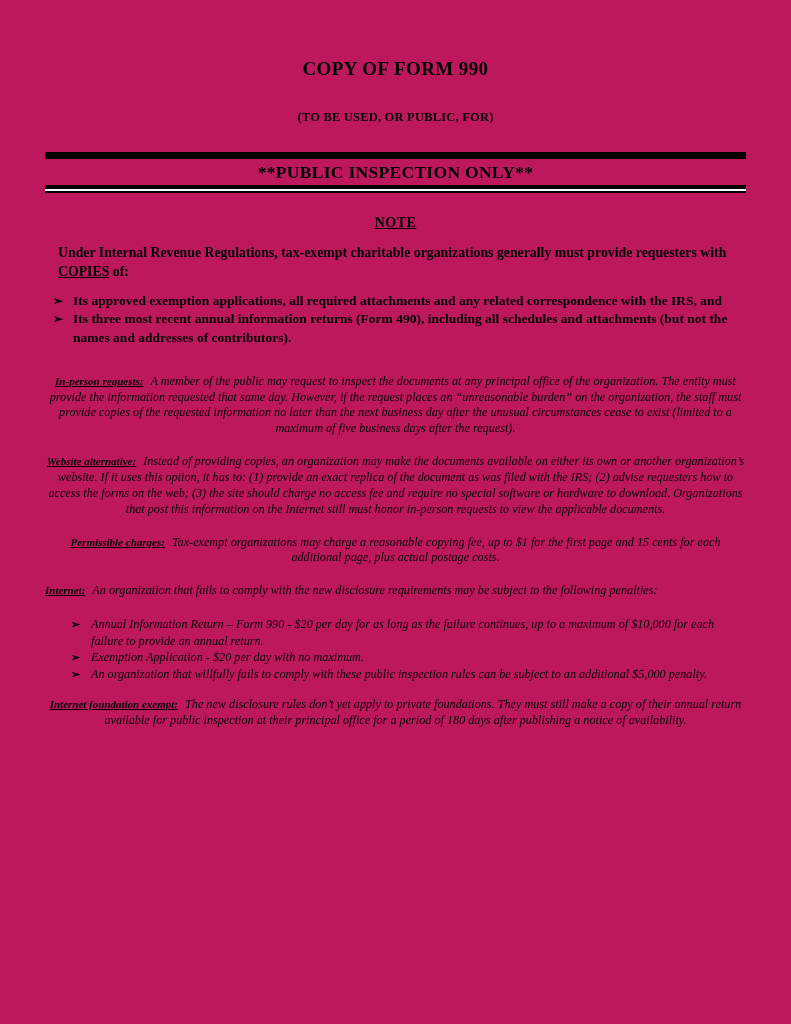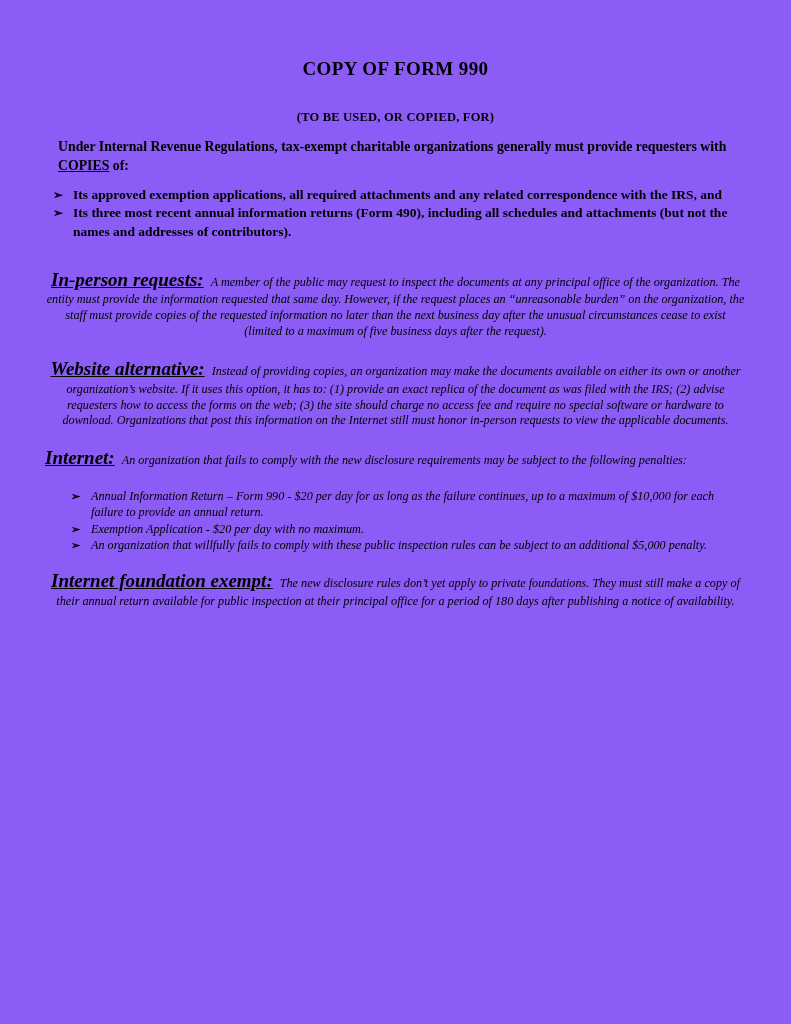--- a/index.html
+++ b/index.html
@@ -1,17 +1,17 @@
 <!DOCTYPE html>
 <html><head>
 <meta charset="utf-8">
 <style>
   html, body { margin:0; padding:0; background:#e8e8e8; }
   .page {
-    width:791px; height:1024px; background:#8b5cf6; color:#000;
+    width:791px; height:1024px; background:#be185d; color:#000;
     font-family:"Liberation Serif", "DejaVu Serif", serif;
     box-sizing:border-box; padding:58px 45px 0 45px;
     position:relative; margin:0 auto; overflow:hidden;
   }
   .u { text-decoration:underline; }
   .title {
     margin:0; text-align:center; font-size:19px; font-weight:bold;
     letter-spacing:0.4px;
   }
   .subtitle {
@@ -33,38 +33,48 @@
   .bullet-item { display:flex; font-weight:bold; font-size:13.5px; line-height:1.35; }
   .bullet-item .marker { flex:0 0 20px; padding-left:8px; font-size:12px; line-height:1.5; }
   .bullet-item .b-text { flex:1; }
   .sections { margin-top:27px; }
   .section {
     font-style:italic; font-size:12.2px; line-height:1.3;
     text-align:center; margin:0 0 17px 0;
   }
   .section.align-left { text-align:left; }
   .sec-heading {
-    font-weight:bold; font-size:19px; text-decoration:underline;
+    font-weight:bold; font-size:11px; text-decoration:underline;
     margin-right:7px;
   }
   .pen-list { margin:0 0 15px 26px; }
   .pen-item { display:flex; font-style:italic; font-size:12.2px; line-height:1.35; }
   .pen-item .marker { flex:0 0 20px; font-style:normal; font-weight:bold; font-size:11px; line-height:1.5; }
   .pen-item .b-text { flex:1; }
 </style>
 </head>
 <body>
 
 <div class="page">
 
   <h1 class="title">COPY OF FORM 990</h1>
 
-  <div class="subtitle">(TO BE USED, OR COPIED, FOR)</div>
+  <div class="subtitle">(TO BE USED, OR PUBLIC, FOR)</div>
 
+  <div class="banner">
+    <div class="bar-top"></div>
+    <div class="banner-text">**PUBLIC INSPECTION ONLY**</div>
+    <div class="rule-a"></div>
+    <div class="rule-gap"></div>
+    <div class="rule-b"></div>
+  </div>
 
+  <div class="note">
+    <span class="u">NOTE</span>
+  </div>
 
   <p class="intro"><span>Under Internal Revenue Regulations, tax-exempt charitable organizations generally must provide requesters with </span><span class="u">COPIES</span><span> of:</span></p>
 
   <div class="bullet-list">
     <div class="bullet-item">
       <span class="marker">➢</span>
       <span class="b-text">Its approved exemption applications, all required attachments and any related correspondence with the IRS, and</span>
     </div>
     <div class="bullet-item">
       <span class="marker">➢</span>
@@ -72,20 +82,21 @@
     </div>
   </div>
 
   <div class="sections">
 
     <p class="section"><span class="sec-heading">In-person requests:</span><span>A member of the public may request to inspect the documents at any principal office of the organization. The entity must provide the information requested that same day. However, if the request places an “unreasonable burden” on the organization, the staff must provide copies of the requested information no later than the next business day after the unusual circumstances cease to exist (limited to a maximum of five business days after the request).</span></p>
 
 
     <p class="section"><span class="sec-heading">Website alternative:</span><span>Instead of providing copies, an organization may make the documents available on either its own or another organization’s website. If it uses this option, it has to: (1) provide an exact replica of the document as was filed with the IRS; (2) advise requesters how to access the forms on the web; (3) the site should charge no access fee and require no special software or hardware to download. Organizations that post this information on the Internet still must honor in-person requests to view the applicable documents.</span></p>
 
+    <p class="section"><span class="sec-heading">Permissible charges:</span><span>Tax-exempt organizations may charge a reasonable copying fee, up to $1 for the first page and 15 cents for each additional page, plus actual postage costs.</span></p>
 
     <p class="section align-left"><span class="sec-heading">Internet:</span><span>An organization that fails to comply with the new disclosure requirements may be subject to the following penalties:</span></p>
 
     <div class="pen-list">
       <div class="pen-item">
         <span class="marker">➢</span>
         <span class="b-text">Annual Information Return – Form 990 - $20 per day for as long as the failure continues, up to a maximum of $10,000 for each failure to provide an annual return.</span>
       </div>
       <div class="pen-item">
         <span class="marker">➢</span>

